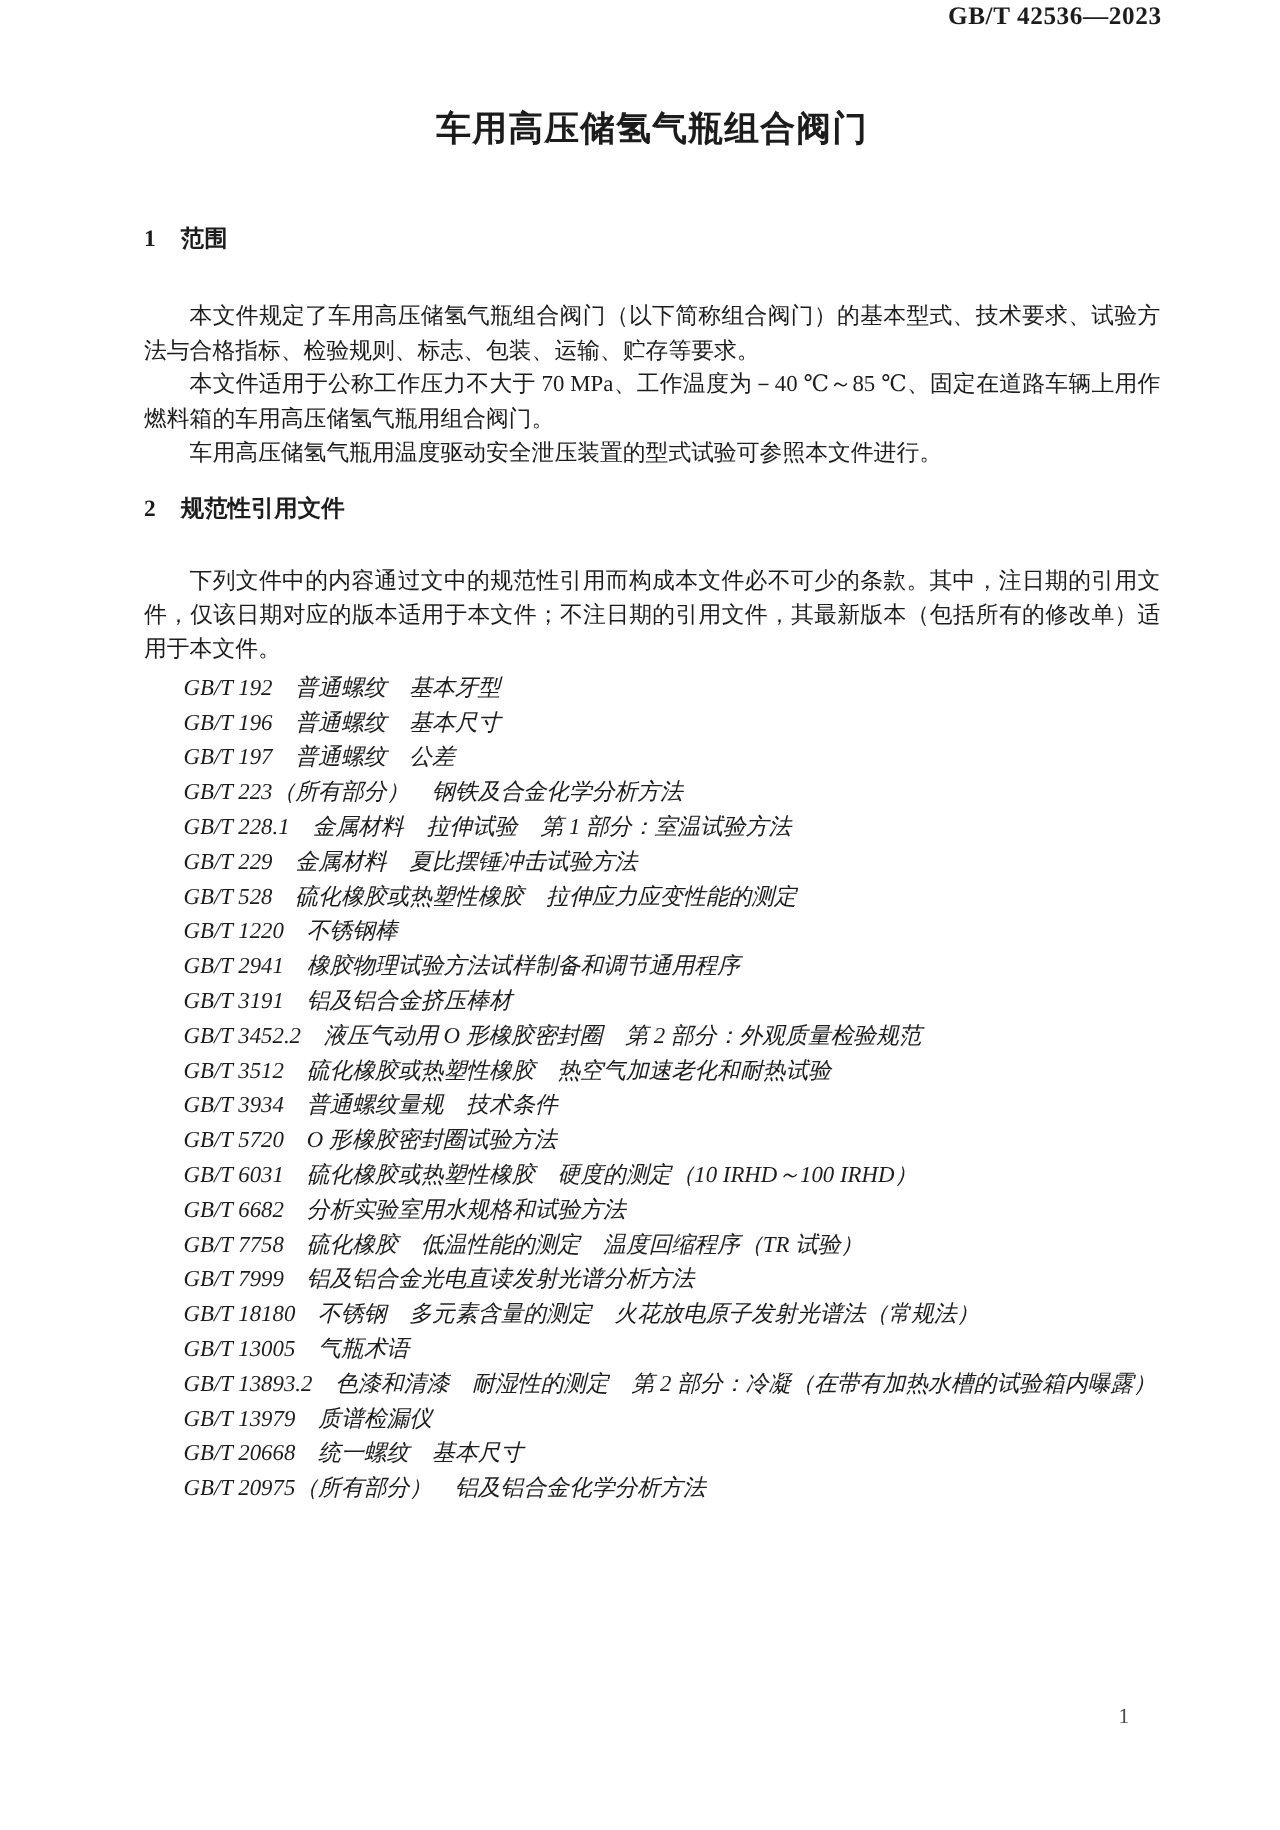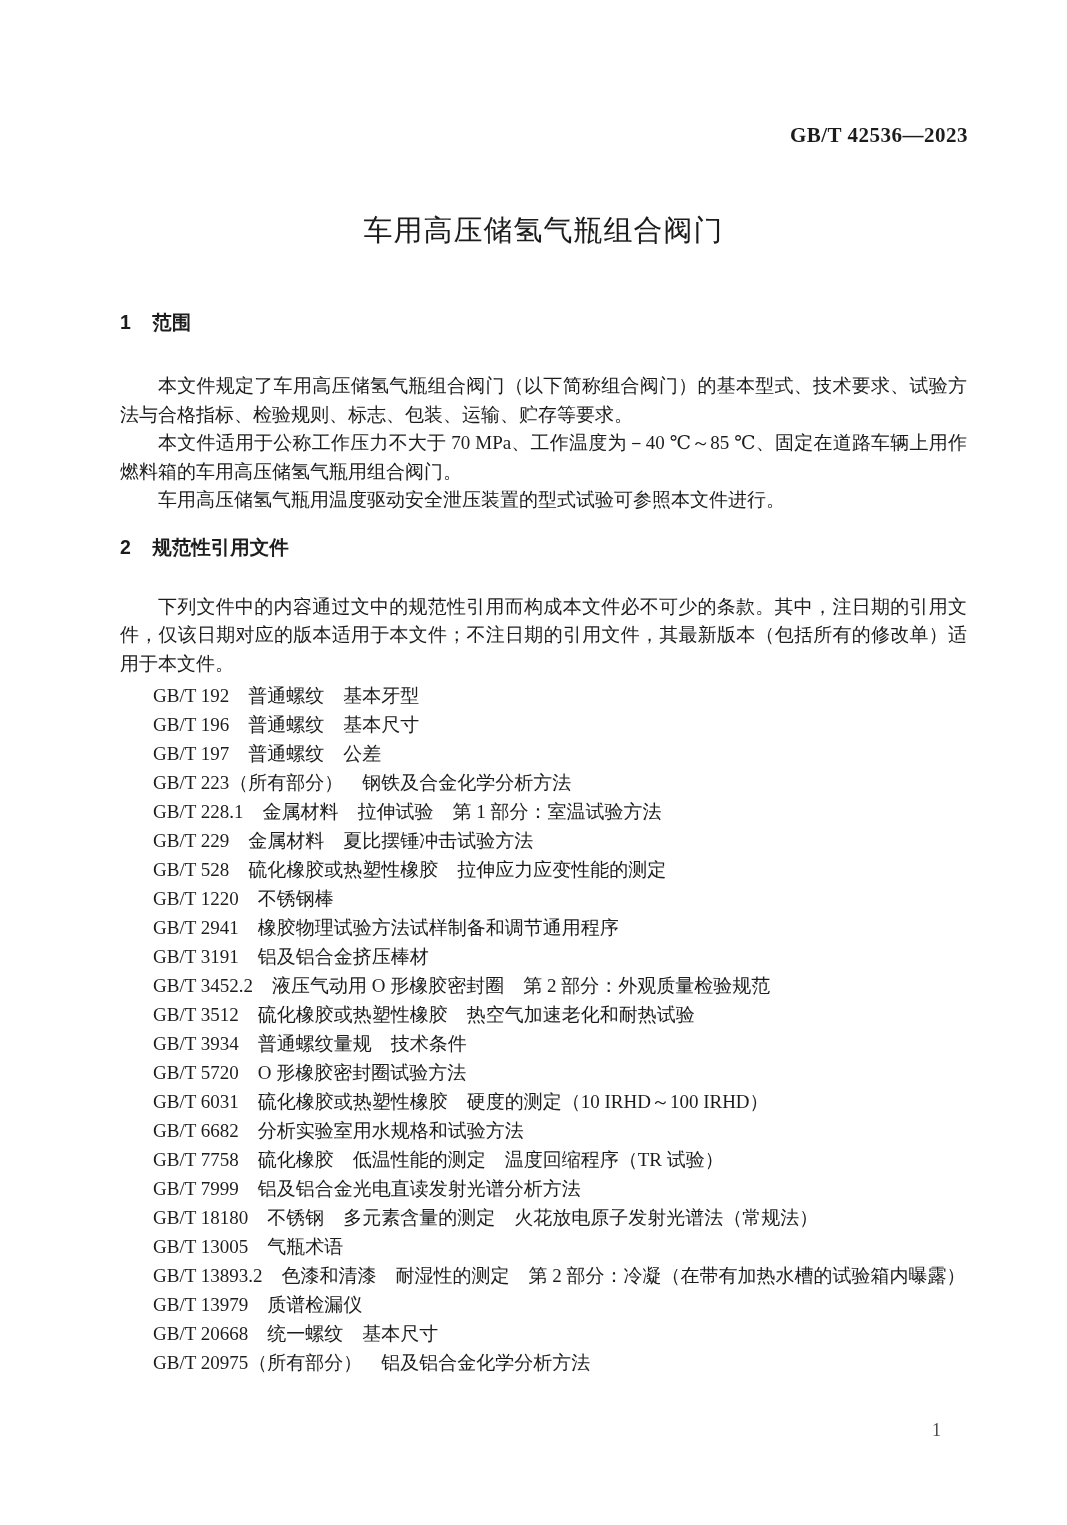--- a/index.html
+++ b/index.html
@@ -3,53 +3,52 @@
 <meta charset="utf-8">
 <style>
   html, body { margin: 0; padding: 0; background: #ffffff; }
   .page {
     position: relative;
     width: 1067px;
     height: 1525px;
     margin: 0 auto;
     background: #ffffff;
     box-sizing: border-box;
-    padding-top: 122px;
     overflow: hidden;
     color: #1c1c1c;
     font-family: "Liberation Serif", "DejaVu Serif", serif;
   }
   .doc-header {
     text-align: right;
     margin-right: 99px;
     font-size: 21px;
     line-height: 26px;
     font-weight: bold;
     letter-spacing: 0.5px;
     font-family: "Liberation Serif", "DejaVu Serif", serif;
   }
   .doc-title {
     margin: 64px 100px 0 120px;
     text-align: center;
     font-size: 29px;
     line-height: 36px;
-    font-weight: normal;
+    font-weight: bold;
     font-family: "Liberation Sans", "DejaVu Sans", sans-serif;
     letter-spacing: 1px;
   }
   .content {
     margin-left: 120px;
     margin-right: 100px;
   }
   .sec-heading {
     margin: 0;
     font-size: 19.5px;
     line-height: 24px;
     font-weight: bold;
-    font-family: Liberation Sans, sans-serif;
+    font-family: Liberation Serif, serif;
   }
   .sec-heading .sec-num { margin-right: 16px; }
   .sec1 .sec-heading { margin-top: 62px; }
   .sec2 .sec-heading { margin-top: 20px; }
   .para-block { margin-top: 38px; }
   .sec2 .para-block { margin-top: 34px; }
   .para {
     margin: 0;
     font-size: 19px;
     line-height: 28.5px;
@@ -58,20 +57,21 @@
   }
   .ref-list {
     list-style: none;
     margin: 3px 0 0 0;
     padding: 0 0 0 33px;
   }
   .ref-item {
     font-size: 19px;
     line-height: 29px;
     white-space: nowrap;
+    font-style: italic;
   }
   .page-number {
     position: absolute;
     top: 1418px;
     left: 932px;
     font-size: 18px;
     line-height: 24px;
     color: #4a4a4a;
   }
 </style>

